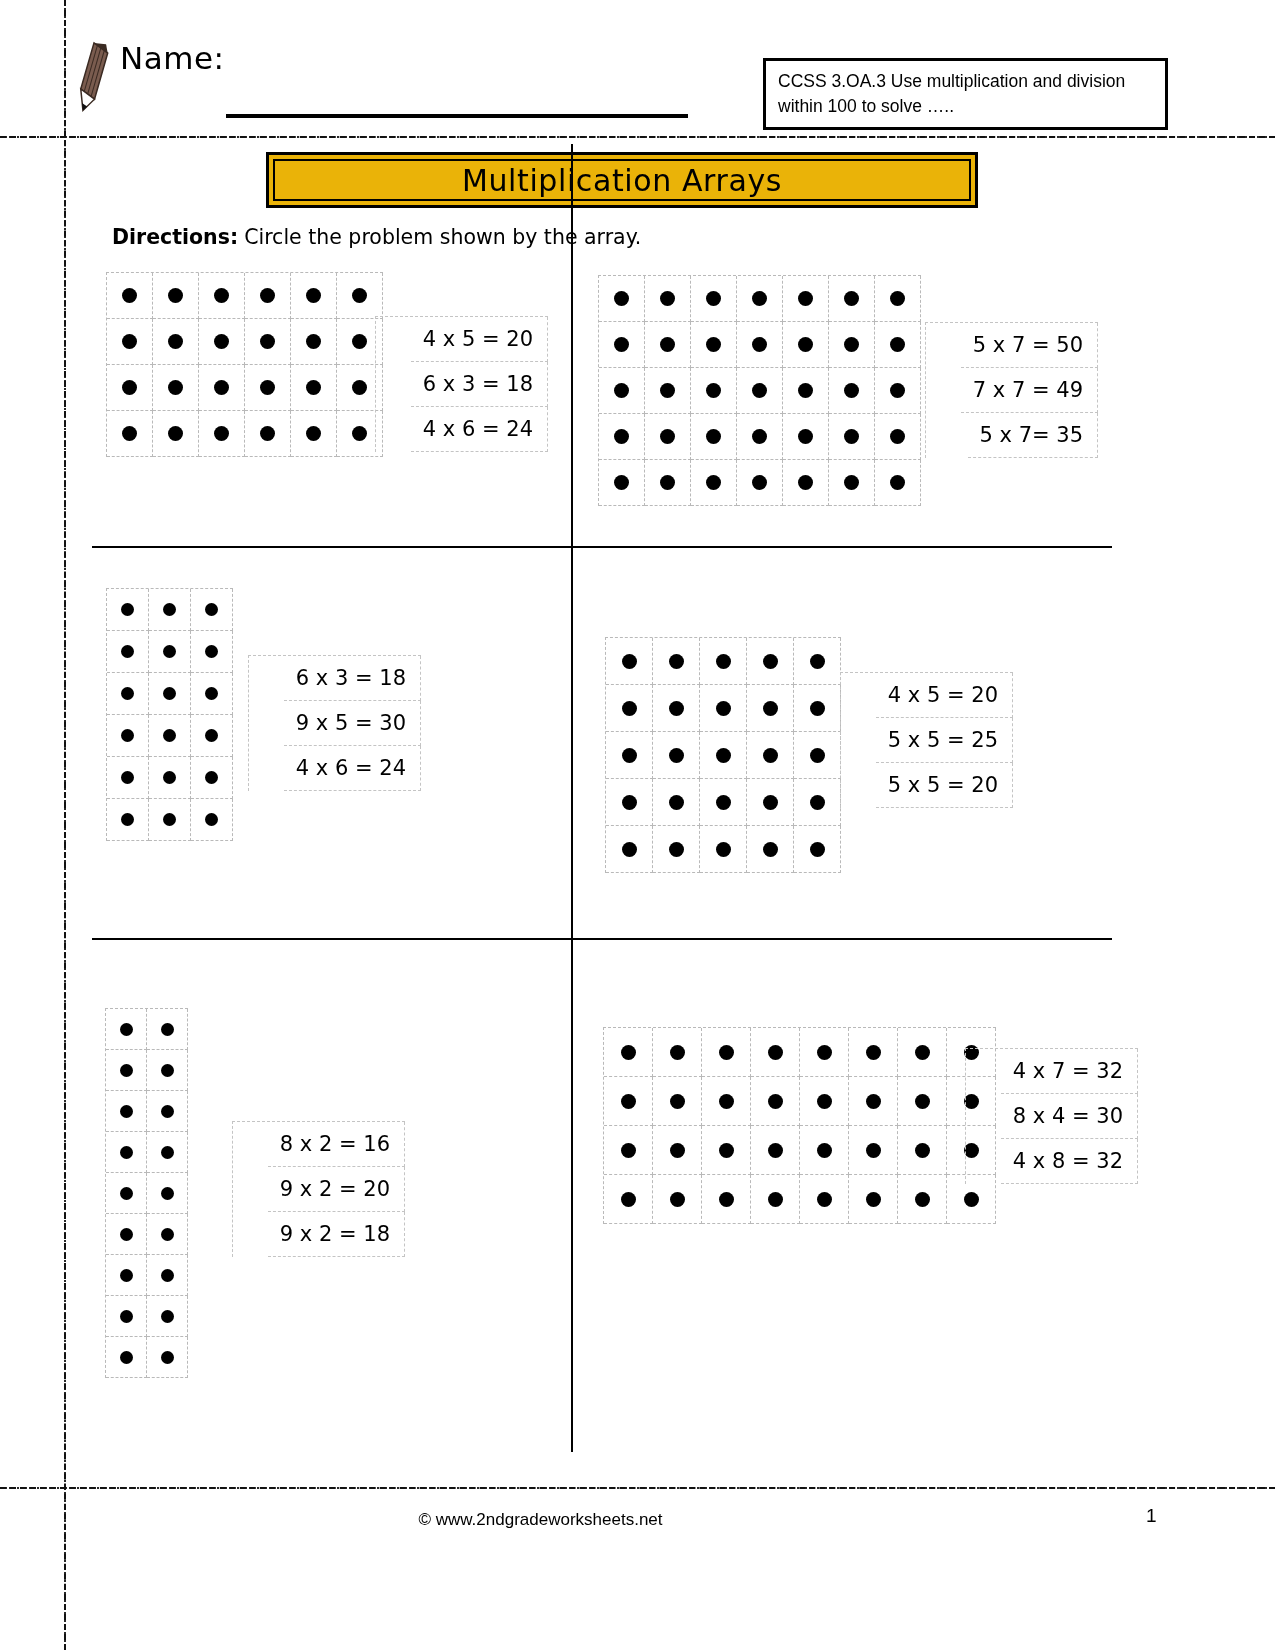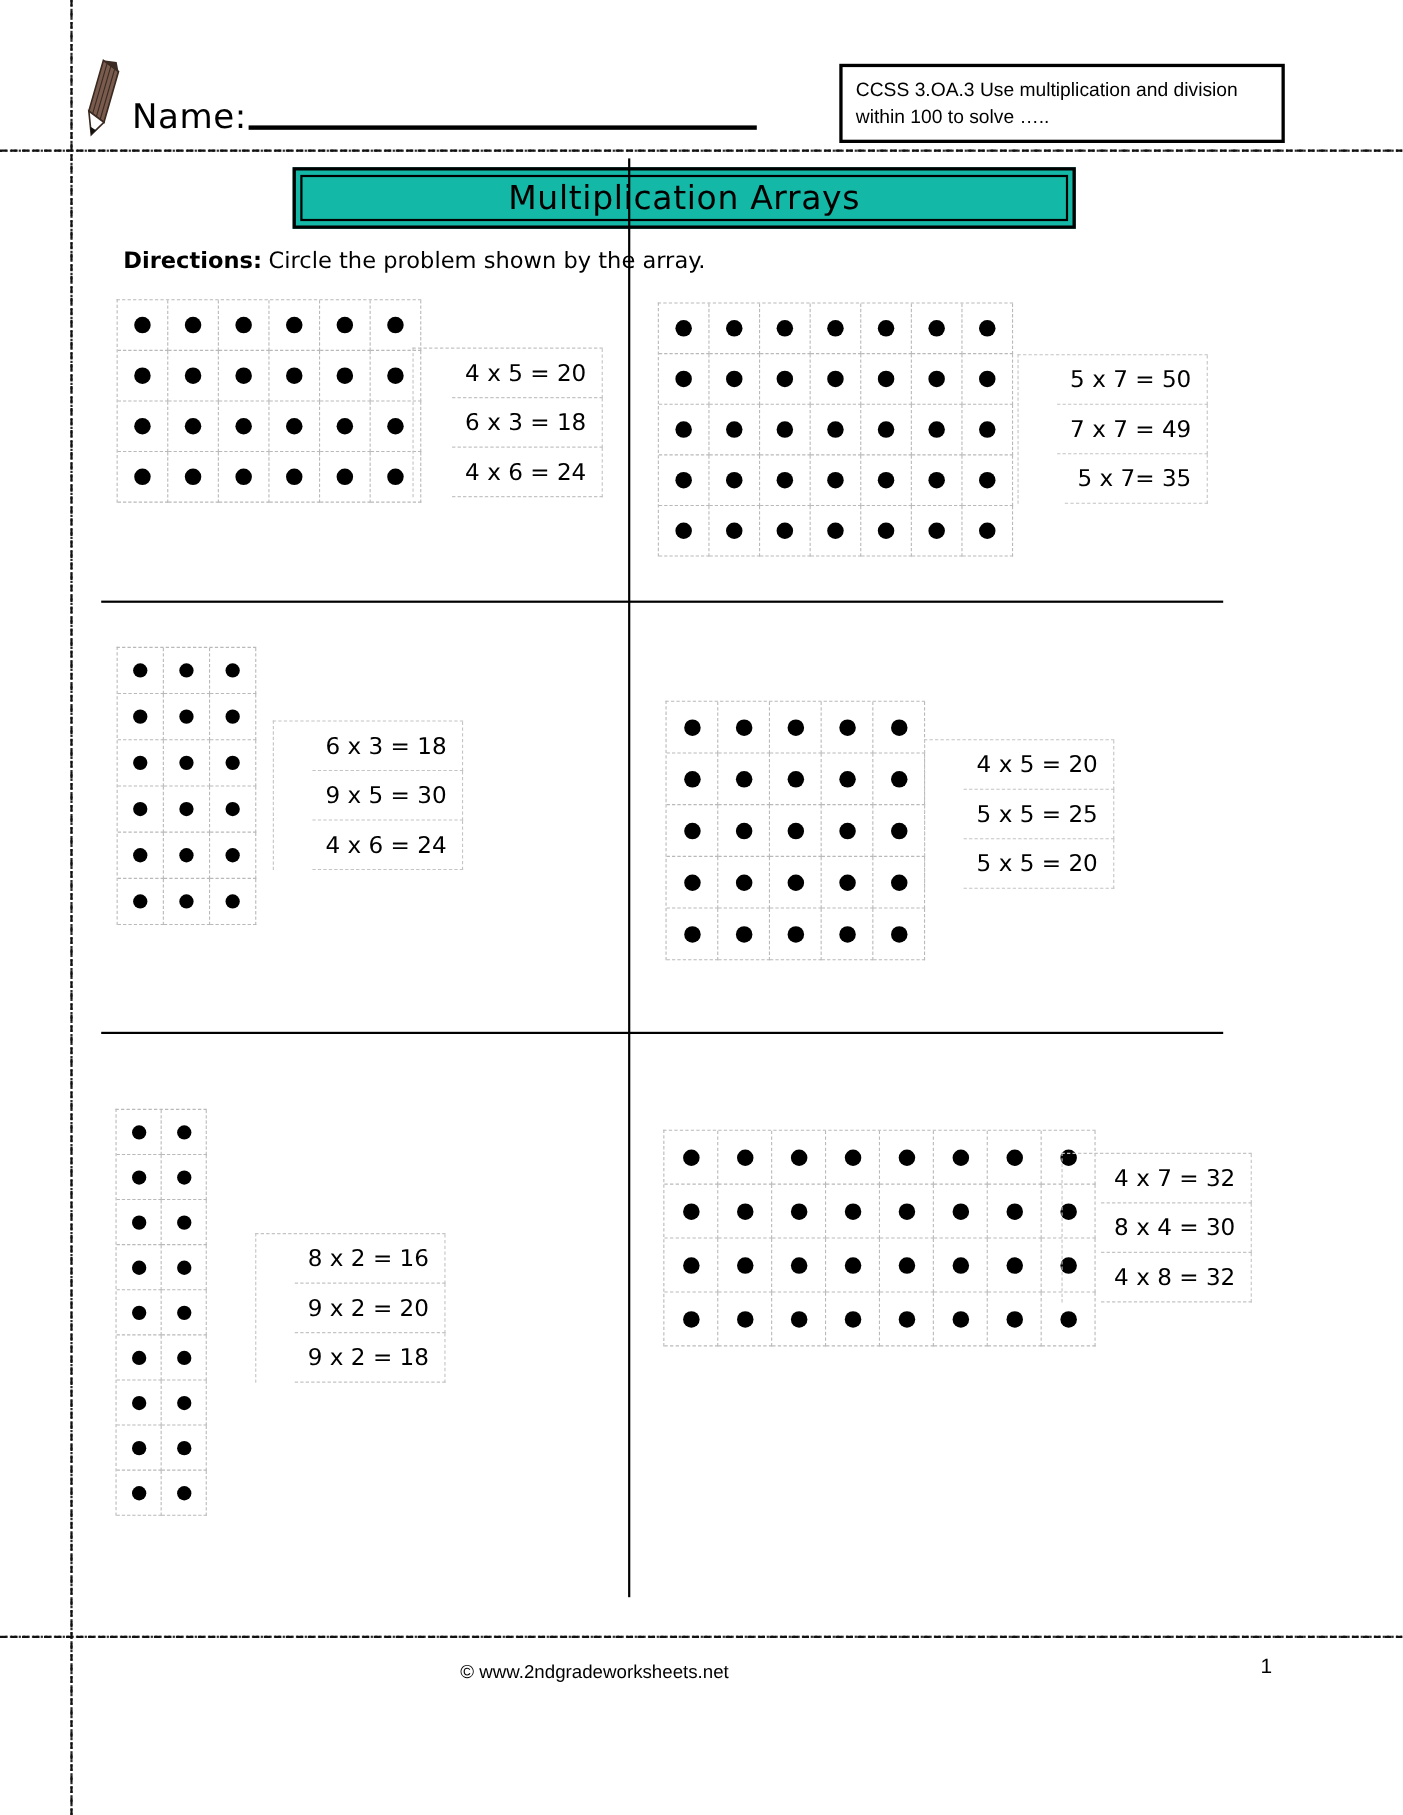--- a/index.html
+++ b/index.html
@@ -56,21 +56,20 @@
     border-top: 2px dotted #111;
     opacity: .9;
   }
 
   
   .name-row {
     position: absolute;
     left: 70px;
     top: 40px;
     display: flex;
-    align-items: flex-end;
     height: 90px;
   }
   .pencil-icon {
     width: 46px;
     height: 78px;
     position: relative;
     margin-right: 4px;
   }
   .name-label {
     font-family: "DejaVu Sans", sans-serif;
@@ -102,21 +101,21 @@
 
   
   .title-box {
     position: absolute;
     left: 266px;
     top: 152px;
     width: 712px;
     height: 56px;
     border: 3px solid #000;
     box-sizing: border-box;
-    background: #14b8a6;
+    background: #eab308;
     padding-left: 15px;
   }
   .title-box-inner {
     position: absolute;
     left: 4px;
     top: 4px;
     right: 4px;
     bottom: 4px;
     border: 2px solid #000;
     display: flex;

